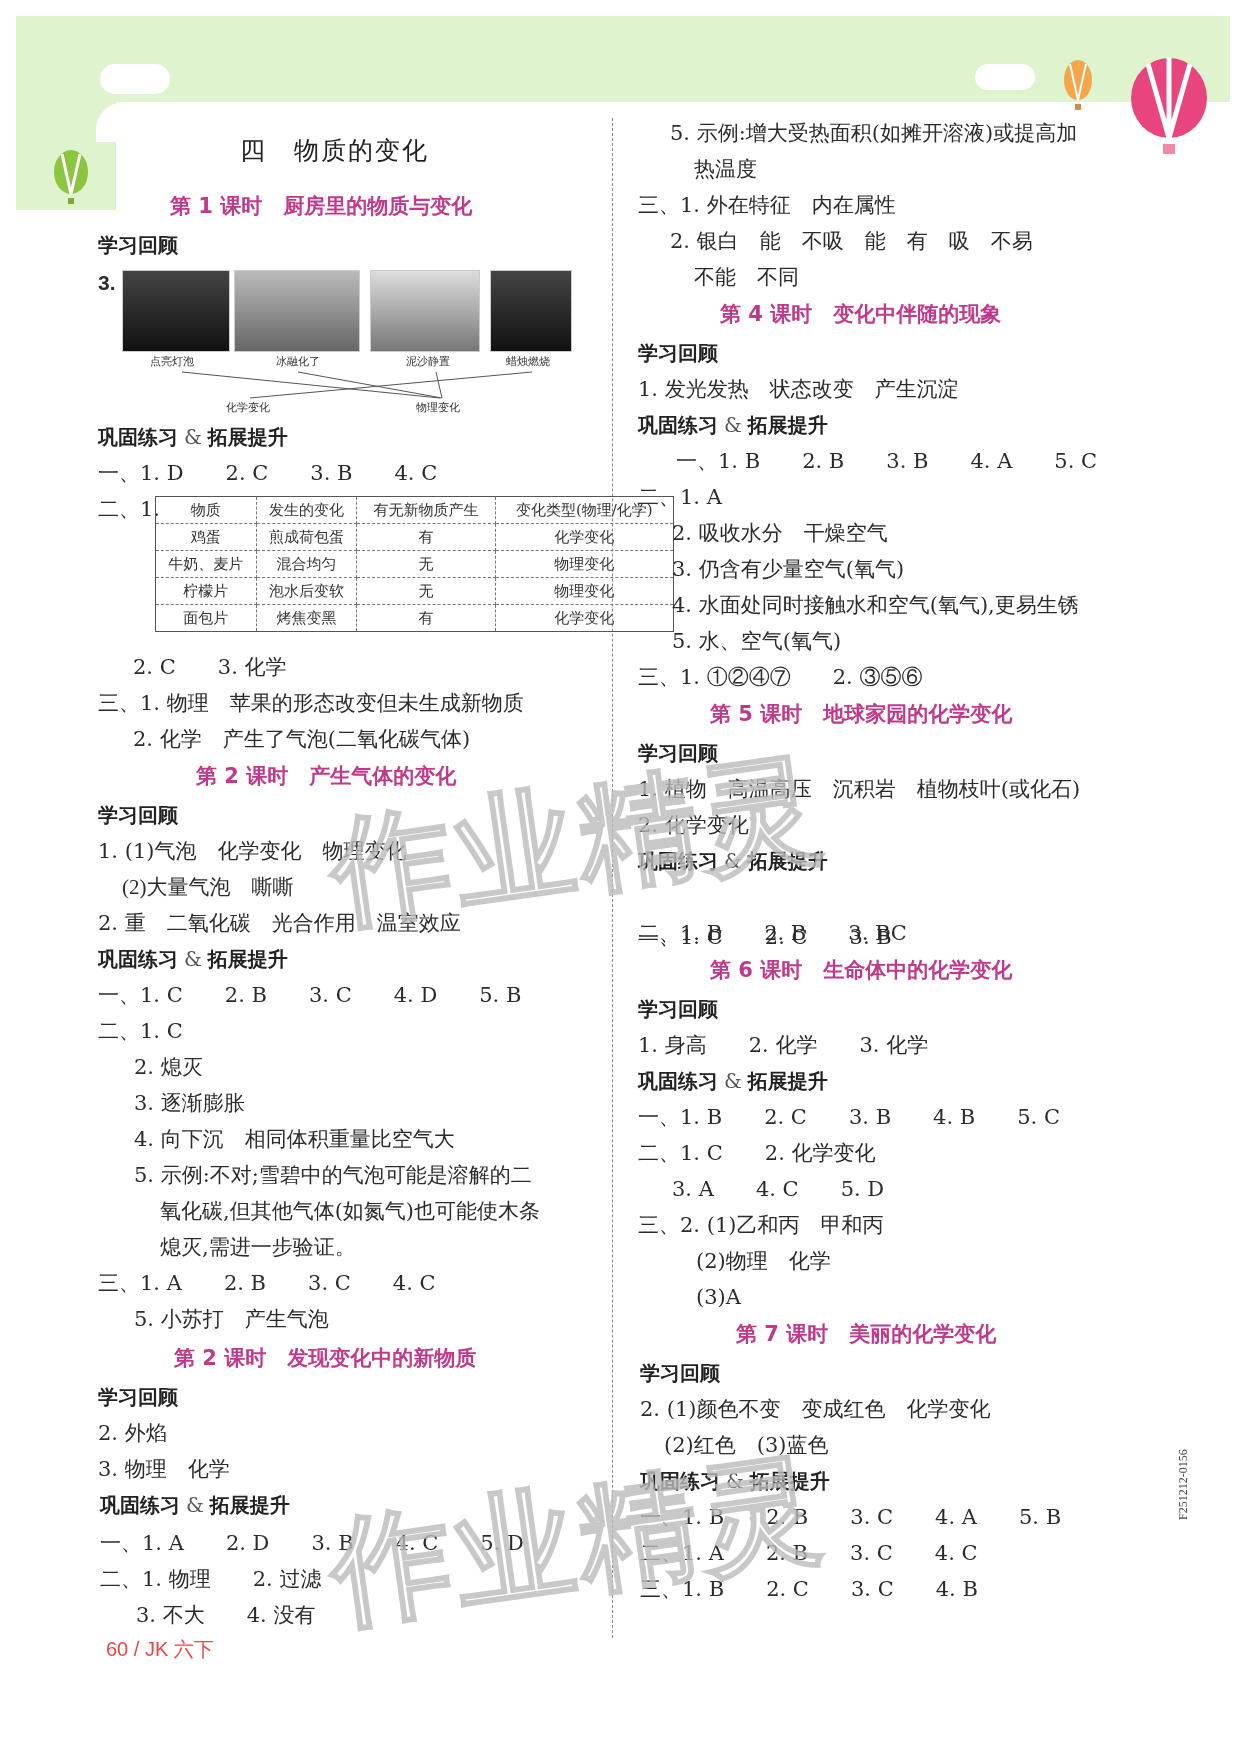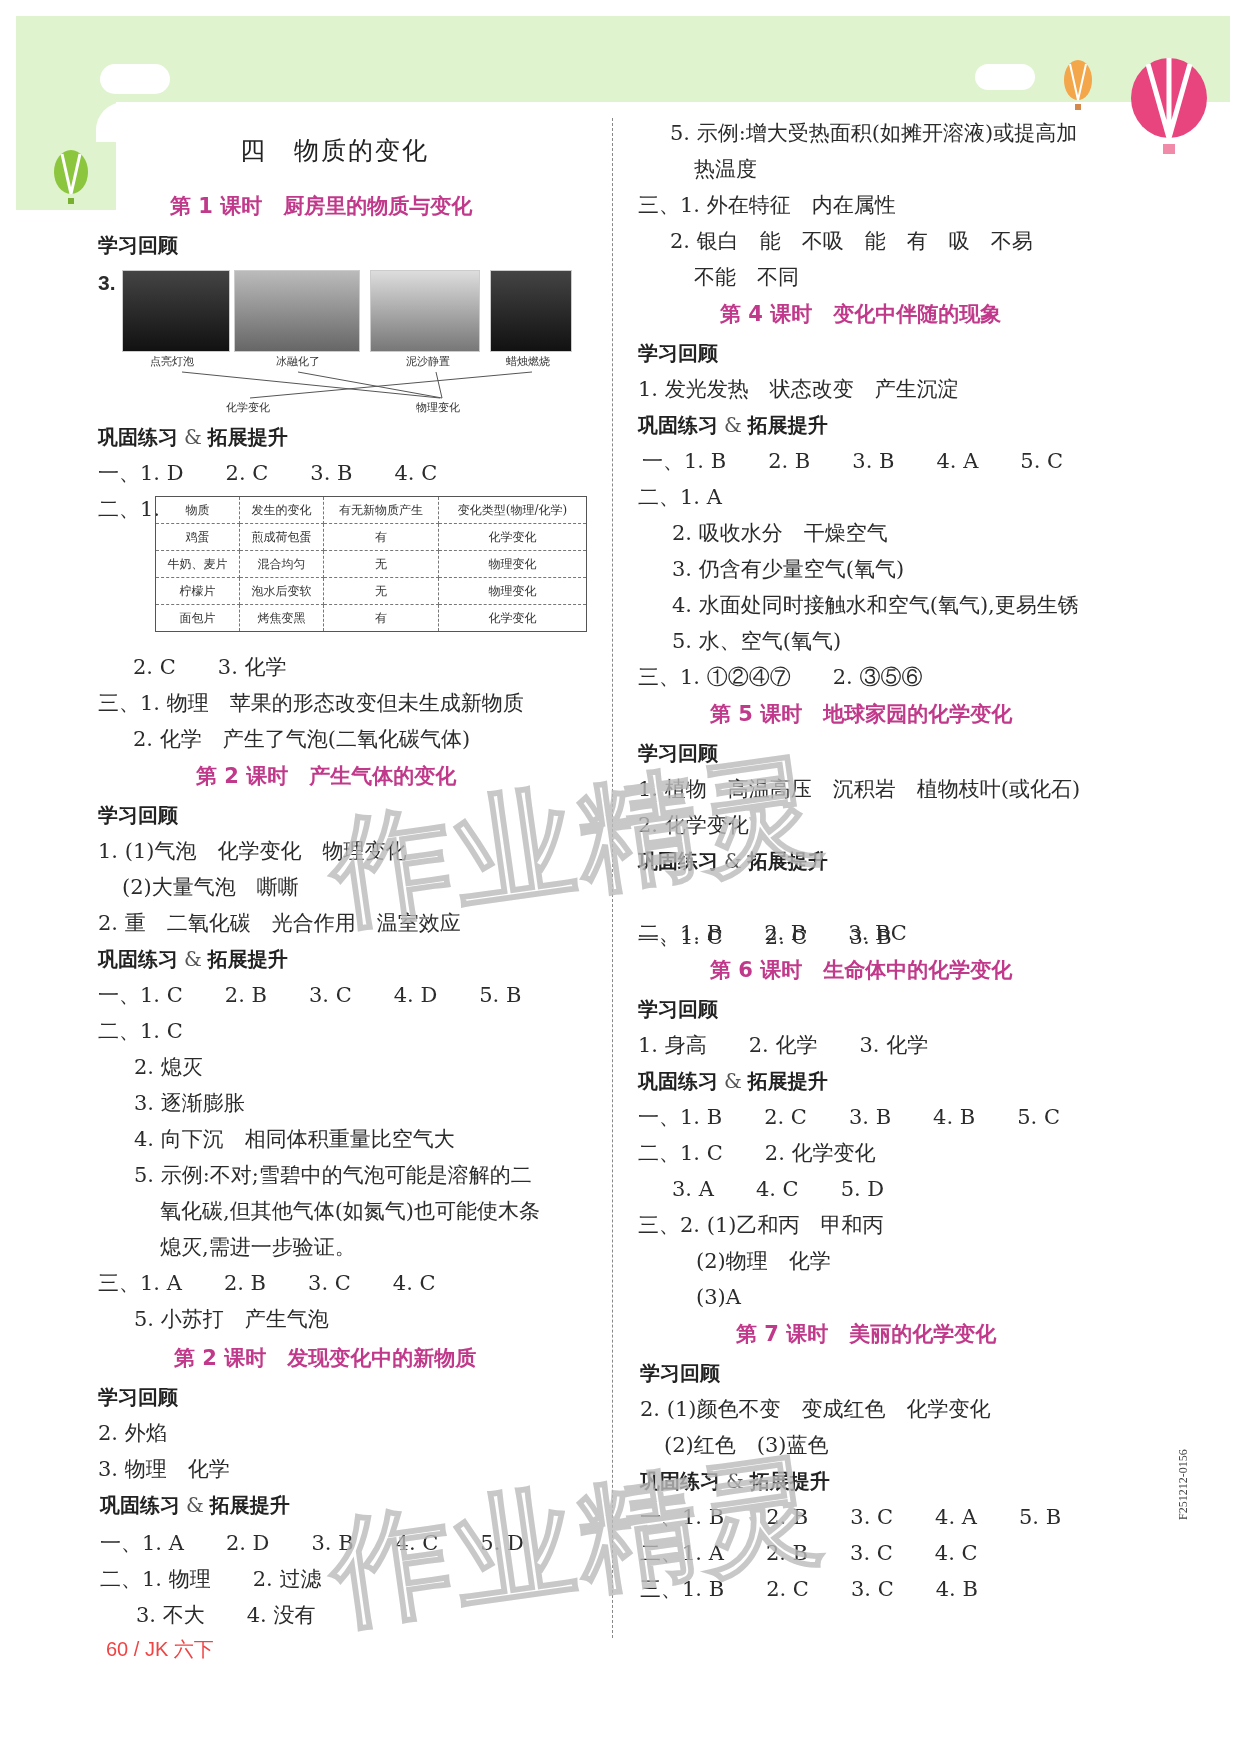--- a/index.html
+++ b/index.html
@@ -12,21 +12,21 @@
   .balloon{position:absolute;}
   .divider{position:absolute;left:612px;top:118px;width:0;height:1520px;border-left:1px dashed #888;}
   .line{position:absolute;font-size:21px;line-height:30px;white-space:pre;color:#2b2b2b;}
   .num{font-family:"Liberation Sans","DejaVu Sans",sans-serif;font-weight:bold;}
   .unit-title{position:absolute;font-family:"DejaVu Sans",sans-serif;font-size:25px;letter-spacing:2px;color:#222;}
   .lesson{position:absolute;font-family:"DejaVu Sans",sans-serif;font-weight:bold;font-size:21px;color:#c0398a;white-space:pre;}
   .sect{position:absolute;font-family:"DejaVu Sans",sans-serif;font-weight:bold;font-size:20px;color:#222;white-space:pre;}
   .sect .amp{font-weight:normal;font-family:"DejaVu Serif",serif;color:#555;margin:0 6px;}
   .photo{position:absolute;top:270px;height:80px;background:linear-gradient(#444,#111);border:1px solid #ccc;}
   .caption{position:absolute;font-size:11px;color:#333;white-space:pre;}
-  table.t{position:absolute;left:155px;top:496px;width:432px;border-collapse:collapse;font-size:12px;color:#333;}
+  table.t{position:absolute;left:155px;top:496px;width:519px;border-collapse:collapse;font-size:15px;color:#333;}
   table.t td{border:1px dashed #777;text-align:center;height:26px;padding:0 2px;}
   table.t{border:1.5px solid #555;}
   .footer{position:absolute;left:106px;top:1636px;font-family:"Liberation Sans",sans-serif;font-size:20px;color:#ef4444;}
   .vcode{position:absolute;left:1176px;top:1520px;transform:rotate(-90deg);transform-origin:left top;font-size:12px;color:#444;font-family:"Liberation Serif",serif;white-space:nowrap;}
   .wm{position:absolute;font-family:"DejaVu Sans",sans-serif;font-weight:bold;font-size:120px;color:transparent;-webkit-text-stroke:2px #bbb;transform:rotate(-8deg);letter-spacing:4px;opacity:.8;}
 </style>
 </head>
 <body>
 
 <div class="header-band"></div>
@@ -114,21 +114,21 @@
 </tbody>
   </table>
 
 <div class="line" style="left:133px;top:652px;">2. C　　3. 化学</div>
 <div class="line" style="left:98px;top:688px;">三、1. 物理　苹果的形态改变但未生成新物质</div>
 <div class="line" style="left:133px;top:724px;">2. 化学　产生了气泡(二氧化碳气体)</div>
 
 <div class="lesson" style="left:196px;top:762px;">第 2 课时　产生气体的变化</div>
 <div class="sect" style="left:98px;top:802px;">学习回顾</div>
 <div class="line" style="left:98px;top:836px;">1. (1)气泡　化学变化　物理变化</div>
-<div class="line" style="left:122px;top:872px;">(2)大量气泡　嘶嘶</div>
+<div class="line" style="left:122px;top:872px;font-family:Liberation Serif, serif;">(2)大量气泡　嘶嘶</div>
 <div class="line" style="left:98px;top:908px;">2. 重　二氧化碳　光合作用　温室效应</div>
 <div class="sect" style="left:98px;top:946px;"><span>巩固练习</span><span class="amp">&amp;</span><span>拓展提升</span></div>
 <div class="line" style="left:98px;top:980px;">一、1. C　　2. B　　3. C　　4. D　　5. B</div>
 <div class="line" style="left:98px;top:1016px;">二、1. C</div>
 <div class="line" style="left:134px;top:1052px;">2. 熄灭</div>
 <div class="line" style="left:134px;top:1088px;">3. 逐渐膨胀</div>
 <div class="line" style="left:134px;top:1124px;">4. 向下沉　相同体积重量比空气大</div>
 <div class="line" style="left:134px;top:1160px;">5. 示例:不对;雪碧中的气泡可能是溶解的二</div>
 <div class="line" style="left:160px;top:1196px;">氧化碳,但其他气体(如氮气)也可能使木条</div>
 <div class="line" style="left:160px;top:1232px;">熄灭,需进一步验证。</div>
@@ -149,21 +149,21 @@
 <div class="line" style="left:670px;top:118px;">5. 示例:增大受热面积(如摊开溶液)或提高加</div>
 <div class="line" style="left:694px;top:154px;">热温度</div>
 <div class="line" style="left:638px;top:190px;">三、1. 外在特征　内在属性</div>
 <div class="line" style="left:670px;top:226px;">2. 银白　能　不吸　能　有　吸　不易</div>
 <div class="line" style="left:694px;top:262px;">不能　不同</div>
 
 <div class="lesson" style="left:720px;top:300px;">第 4 课时　变化中伴随的现象</div>
 <div class="sect" style="left:638px;top:340px;">学习回顾</div>
 <div class="line" style="left:638px;top:374px;">1. 发光发热　状态改变　产生沉淀</div>
 <div class="sect" style="left:638px;top:412px;"><span>巩固练习</span><span class="amp">&amp;</span><span>拓展提升</span></div>
-<div class="line" style="left:642px;top:446px;">一、1. B　　2. B　　3. B　　4. A　　5. C</div>
+<div class="line" style="left:676px;top:446px;">一、1. B　　2. B　　3. B　　4. A　　5. C</div>
 <div class="line" style="left:638px;top:482px;">二、1. A</div>
 <div class="line" style="left:672px;top:518px;">2. 吸收水分　干燥空气</div>
 <div class="line" style="left:672px;top:554px;">3. 仍含有少量空气(氧气)</div>
 <div class="line" style="left:672px;top:590px;">4. 水面处同时接触水和空气(氧气),更易生锈</div>
 <div class="line" style="left:672px;top:626px;">5. 水、空气(氧气)</div>
 <div class="line" style="left:638px;top:662px;">三、1. ①②④⑦　　2. ③⑤⑥</div>
 
 <div class="lesson" style="left:710px;top:700px;">第 5 课时　地球家园的化学变化</div>
 <div class="sect" style="left:638px;top:740px;">学习回顾</div>
 <div class="line" style="left:638px;top:774px;">1. 植物　高温高压　沉积岩　植物枝叶(或化石)</div>

